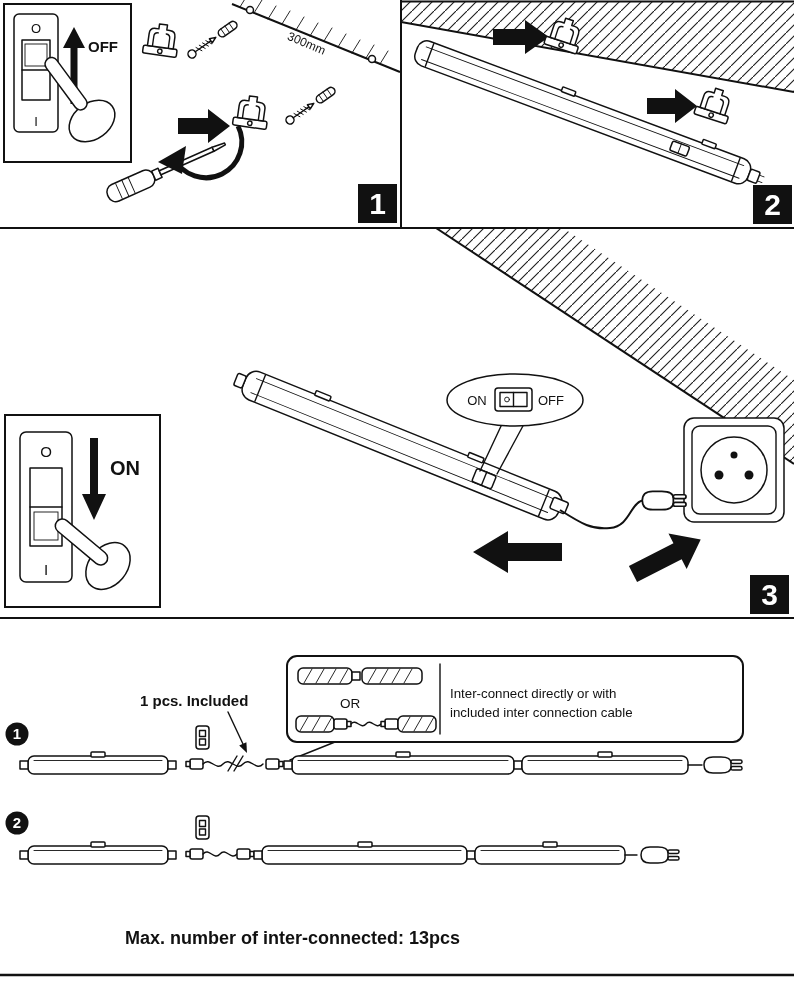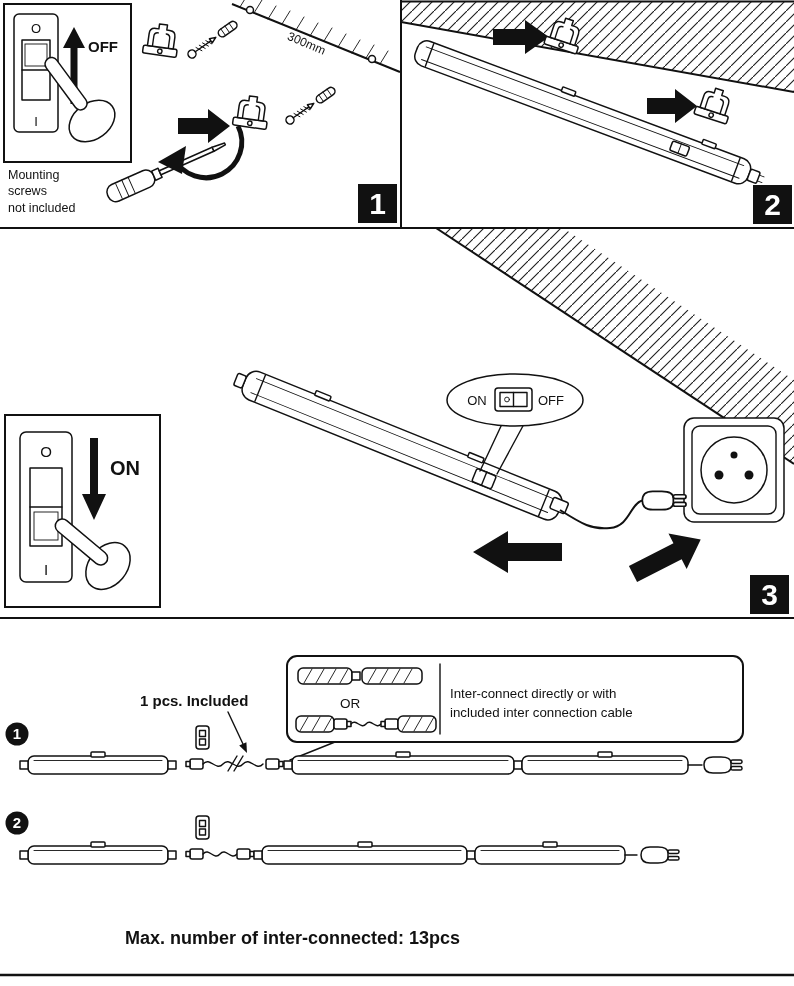--- a/index.html
+++ b/index.html
@@ -327,21 +327,18 @@
       </g>
       <path class="lnf" d="M625,237 h12"></path>
       <use href="#powerplug" transform="translate(639,227)"></use>
     </g>
 
     <text class="txt" x="125" y="326" font-size="18" font-weight="bold">Max. number of inter-connected: 13pcs</text>
 
     <line x1="0" y1="357" x2="794" y2="357" stroke="#111" stroke-width="2.5"></line>
   </svg>
 
-  <div class="note-text">Mounting
-screws
-not included</div>
 
   <div class="divider" style="left:0;top:227px;width:794px;height:2px"></div>
   <div class="divider" style="left:400px;top:0;width:2px;height:229px"></div>
   <div class="divider" style="left:0;top:617px;width:794px;height:2px"></div>
 
 </div>
 
 </body></html>

